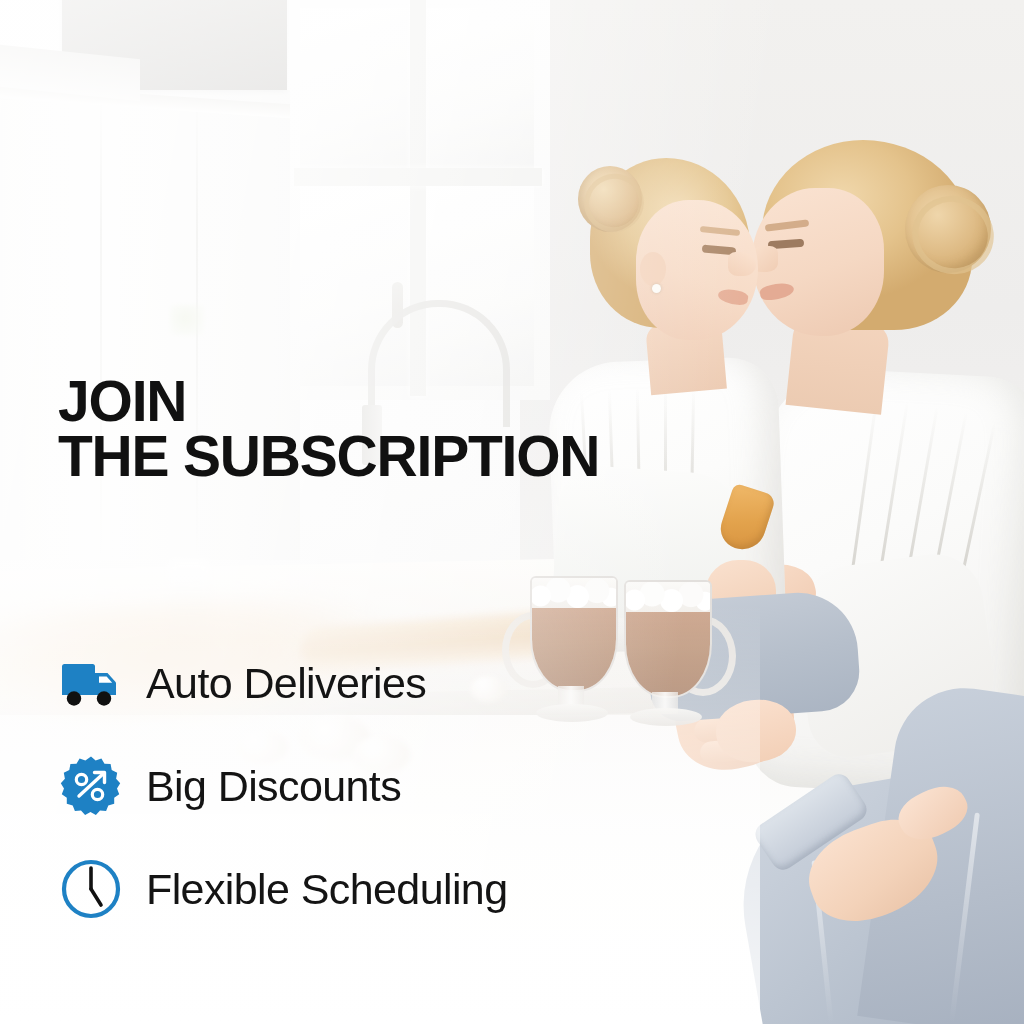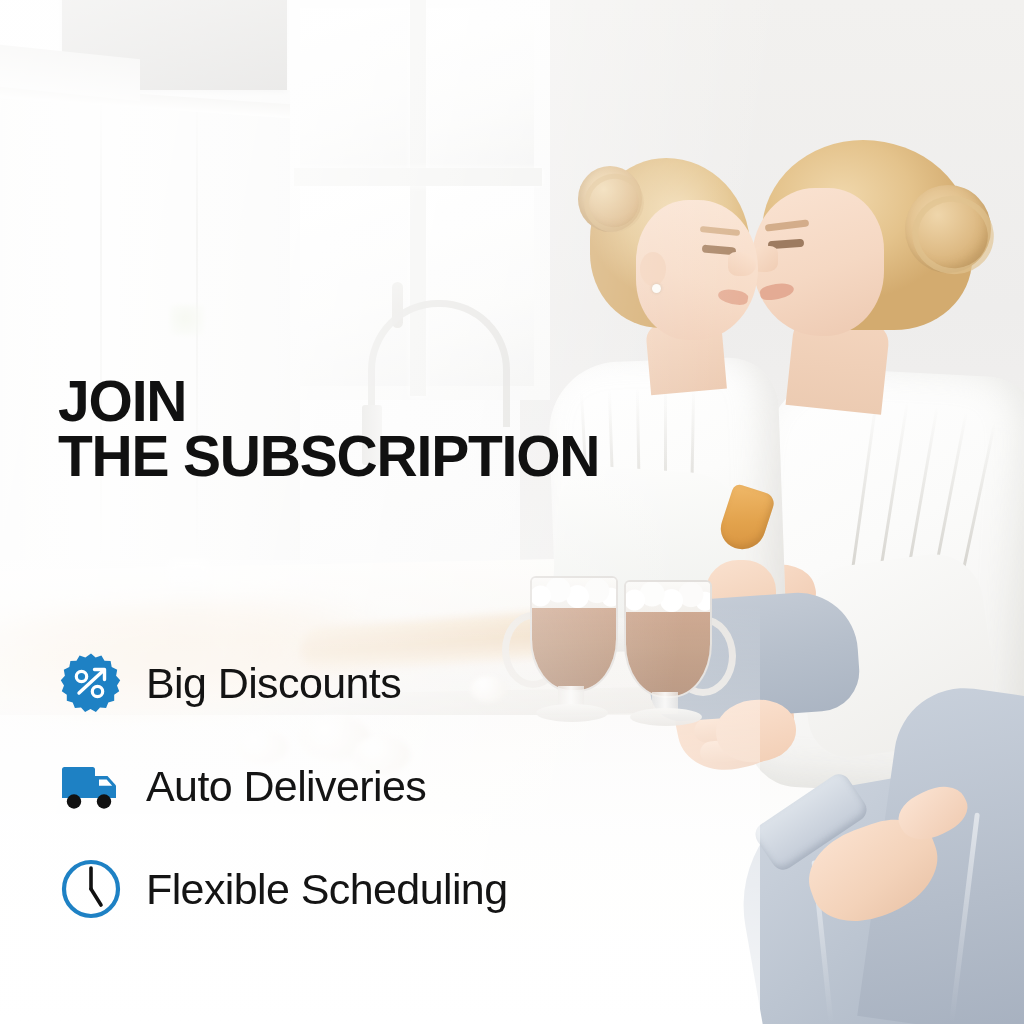--- a/index.html
+++ b/index.html
@@ -701,51 +701,51 @@
     <h1 class="headline">
       <span class="hl-line">JOIN</span>
       <span class="hl-line">THE SUBSCRIPTION</span>
     </h1>
 
     <div class="features">
 
       <div class="feature-row">
         <span class="feature-icon">
           <svg width="64" height="64" viewBox="0 0 64 64" aria-hidden="true">
+            <rect x="3" y="13" width="33" height="30" rx="2.5" fill="#1E81C4"></rect>
+            <path d="M36 22 h12.5 l8.5 9.5 V43 H36 Z" fill="#1E81C4"></path>
+            <path d="M40 25.5 h7.6 l5.6 6.2 H40 Z" fill="#ffffff"></path>
+            <rect x="3" y="40" width="54" height="4" fill="#1E81C4"></rect>
+            <circle cx="15" cy="47.5" r="7.2" fill="#111111"></circle>
+            <circle cx="45" cy="47.5" r="7.2" fill="#111111"></circle>
+          </svg>
+        </span>
+        <span class="feature-label">Auto Deliveries</span>
+      </div>
+
+      <div class="feature-row">
+        <span class="feature-icon">
+          <svg width="64" height="64" viewBox="0 0 64 64" aria-hidden="true">
             <g fill="#1E81C4">
               <path d="M32 2.5 l4.6 3.9 5.8-1.9 3.1 5.3 6.1 .3 1.1 6.0 5.5 2.7 -1.1 6.0 4.1 4.5 -3.2 5.2 2.2 5.7 -5.0 3.5 .0 6.1 -5.9 1.6 -2.2 5.7 -6.1-.7 -4.1 4.5 -5.4-2.9 -5.4 2.9 -4.1-4.5 -6.1 .7 -2.2-5.7 -5.9-1.6 .0-6.1 -5.0-3.5 2.2-5.7 -3.2-5.2 4.1-4.5 -1.1-6.0 5.5-2.7 1.1-6.0 6.1-.3 3.1-5.3 5.8 1.9z"></path>
             </g>
             <g stroke="#ffffff" stroke-width="3.4" fill="none" stroke-linecap="round" stroke-linejoin="round">
               <line x1="20" y1="42" x2="45" y2="19"></line>
               <polyline points="35.5,18.5 45.5,18.5 45.5,28.5"></polyline>
             </g>
             <circle cx="22.5" cy="25.5" r="5.2" fill="none" stroke="#ffffff" stroke-width="3.2"></circle>
             <circle cx="38.5" cy="40.5" r="5.2" fill="none" stroke="#ffffff" stroke-width="3.2"></circle>
           </svg>
         </span>
         <span class="feature-label">Big Discounts</span>
       </div>
 
       <div class="feature-row">
         <span class="feature-icon">
           <svg width="64" height="64" viewBox="0 0 64 64" aria-hidden="true">
-            <rect x="3" y="13" width="33" height="30" rx="2.5" fill="#1E81C4"></rect>
-            <path d="M36 22 h12.5 l8.5 9.5 V43 H36 Z" fill="#1E81C4"></path>
-            <path d="M40 25.5 h7.6 l5.6 6.2 H40 Z" fill="#ffffff"></path>
-            <rect x="3" y="40" width="54" height="4" fill="#1E81C4"></rect>
-            <circle cx="15" cy="47.5" r="7.2" fill="#111111"></circle>
-            <circle cx="45" cy="47.5" r="7.2" fill="#111111"></circle>
-          </svg>
-        </span>
-        <span class="feature-label">Auto Deliveries</span>
-      </div>
-
-      <div class="feature-row">
-        <span class="feature-icon">
-          <svg width="64" height="64" viewBox="0 0 64 64" aria-hidden="true">
             <circle cx="32" cy="32" r="27" fill="none" stroke="#1E81C4" stroke-width="4.2"></circle>
             <path d="M32 32 V11" fill="none" stroke="#111111" stroke-width="3.6" stroke-linecap="round"></path>
             <path d="M32 32 L42 48" fill="none" stroke="#111111" stroke-width="3.6" stroke-linecap="round"></path>
           </svg>
         </span>
         <span class="feature-label">Flexible Scheduling</span>
       </div>
 
     </div>
   </div>

